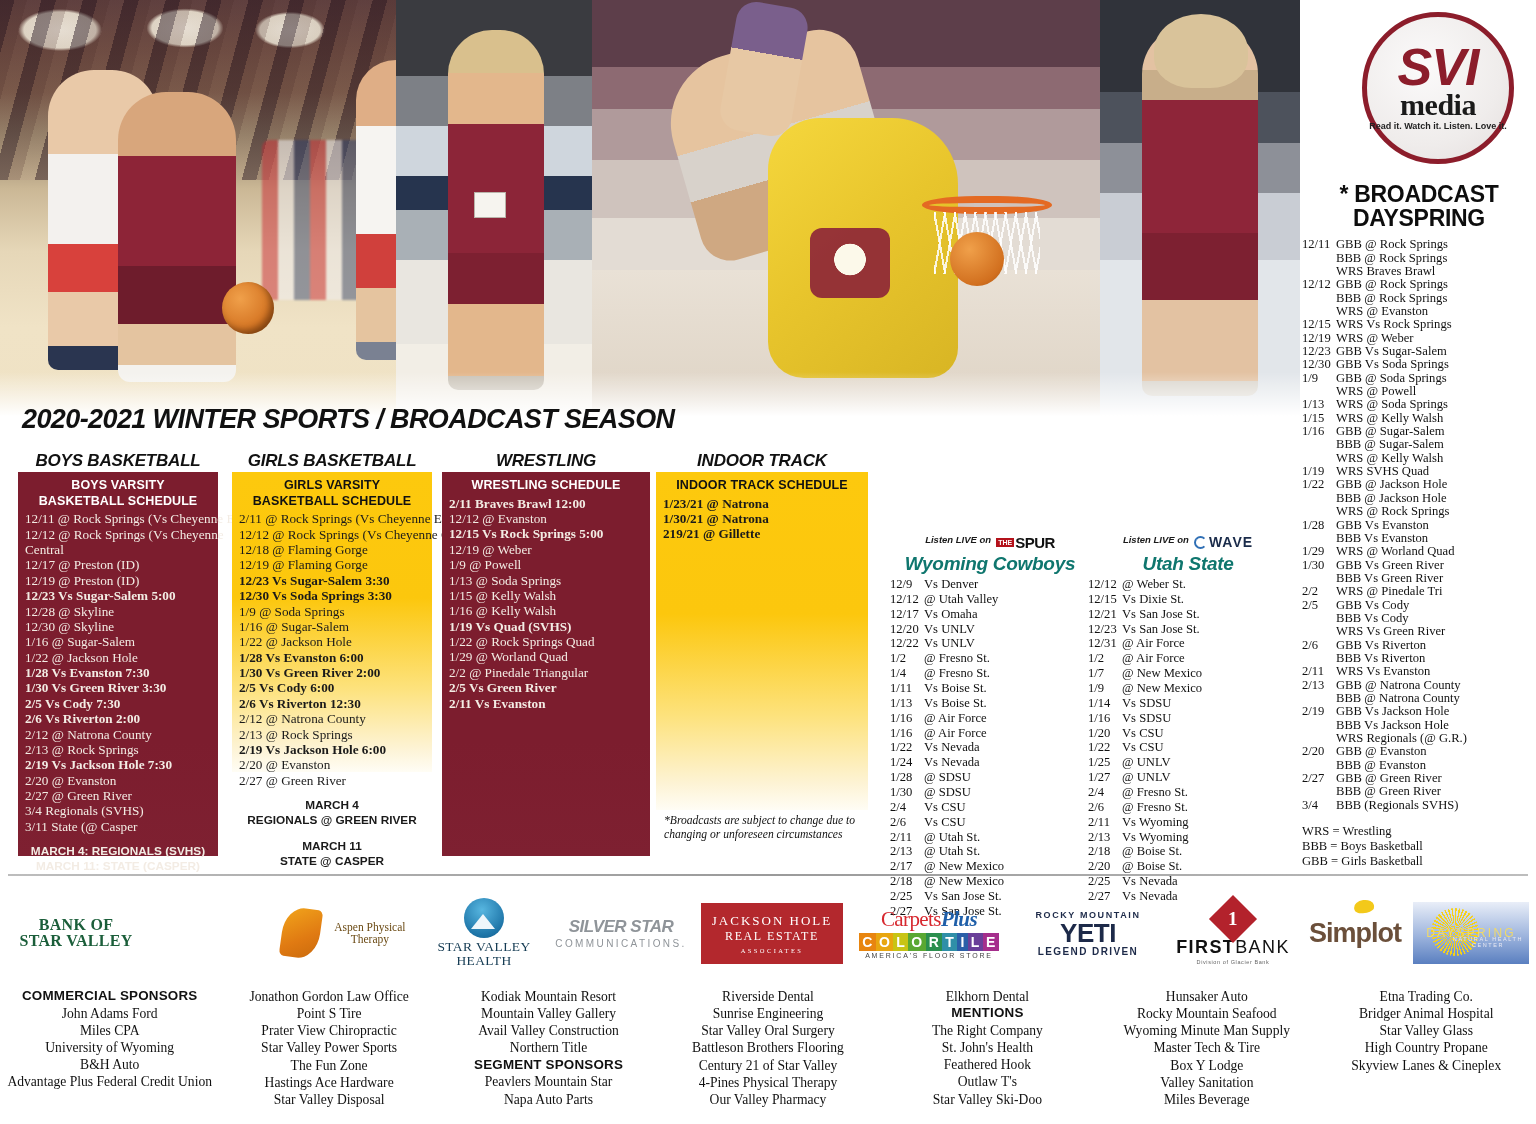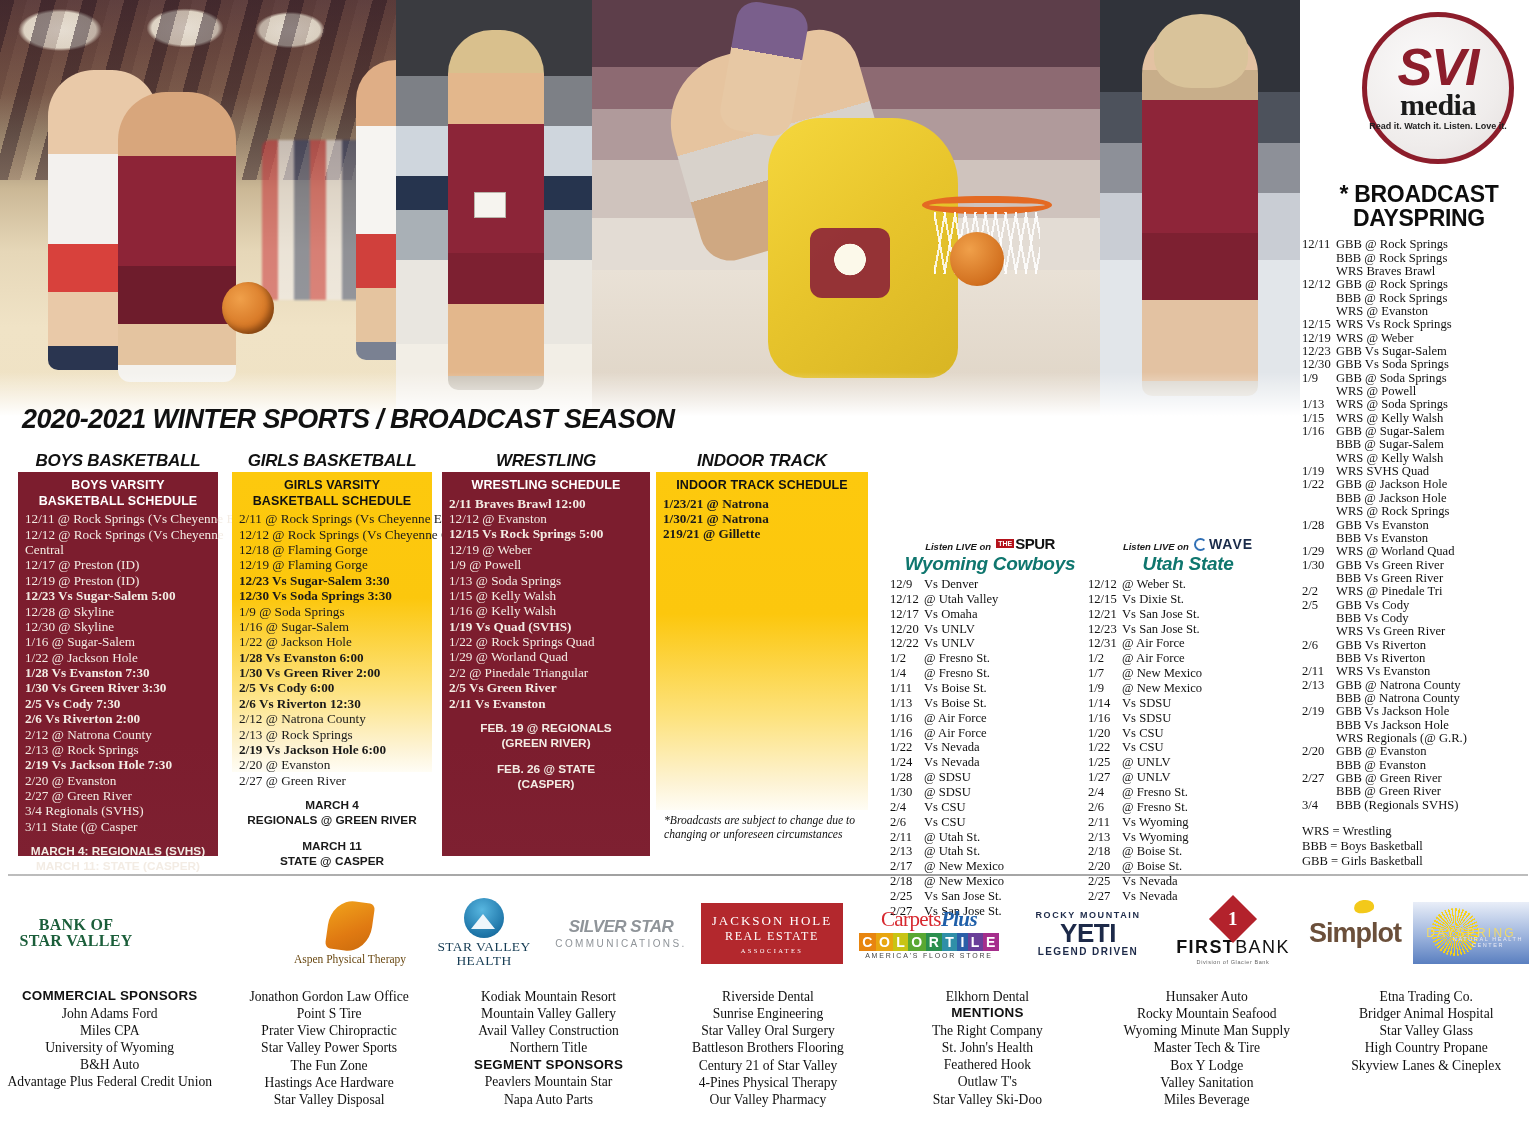--- a/index.html
+++ b/index.html
@@ -128,21 +128,21 @@
   .box-wrs { left: 442px; top: 472px; width: 208px; height: 384px; }
   .box-trk { left: 656px; top: 472px; width: 212px; height: 338px; }
 
   .trk-note { position:absolute; left: 664px; top: 814px; width: 208px; font-style:italic; font-size:11.6px;
      line-height:1.25; color:#111; }
 
   
   .college { position:absolute; width: 200px; }
   .col-wyo { left: 890px; top: 534px; }
   .col-usu { left: 1088px; top: 534px; }
-  .listen-row { display:flex; align-items:flex-end; justify-content:center; gap:5px; height:18px; }
+  .listen-row { display:flex; align-items:flex-start; justify-content:center; gap:5px; height:18px; }
   .listen-lbl { font-family:"Liberation Sans", sans-serif; font-style:italic; font-weight:bold; font-size:9.5px; color:#1a1a1a; }
   .spur-logo { display:flex; align-items:center; }
   .spur-the { background:#b4121b; color:#fff; font-family:"Liberation Sans", sans-serif; font-weight:bold;
      font-size:7px; padding:1px 2px; margin-right:1px; }
   .spur-word { font-family:"Liberation Sans", sans-serif; font-weight:bold; font-size:15px; color:#111; letter-spacing:-.5px; position:relative; }
   .wave-logo { display:flex; align-items:center; gap:2px; }
   .wave-swoosh { width:13px; height:13px; border-radius:50%; border:2px solid #2f6fb5; border-right-color:transparent; }
   .wave-word { font-family:"Liberation Sans", sans-serif; font-weight:bold; font-size:14px; color:#1a2b4a; letter-spacing:1px; }
   .college h3 { font-family:"Liberation Sans", sans-serif; font-weight:bold; font-style:italic; font-size:19px;
      text-align:center; color:#0f766e; margin: 1px 0 2px; letter-spacing:-.3px; }
@@ -163,21 +163,21 @@
   .lg-fall { left:150px; width:126px; }
   .fall-in { width:118px; }
   .fall-top { font-family:"Liberation Sans", sans-serif; font-size:10px; font-weight:bold; color:#111; letter-spacing:2px; }
   .fall-burst { height:34px; background: radial-gradient(circle at 50% 100%, #121212 0 42%, rgba(18,18,18,.0) 43%),
       repeating-conic-gradient(from 0deg at 50% 100%, #181818 0 3deg, #fff 3deg 6deg); }
   .fall-flame { position:absolute; left:50%; top:26px; transform:translateX(-50%); width:14px; height:22px;
       background: radial-gradient(ellipse at 50% 70%, #7ec8f2 0 45%, #2f8fd0 46% 75%, rgba(0,0,0,0) 76%);
       border-radius: 50% 50% 45% 45%; }
   .fall-word { font-family:"Liberation Sans", sans-serif; font-weight:bold; font-size:20px; color:#111; letter-spacing:1px; }
   .fall-sub { font-family:"Liberation Sans", sans-serif; font-size:6.5px; color:#444; font-style:italic; }
-  .lg-aspen { left:282px; width:136px; flex-direction:column; gap:2px; }
+  .lg-aspen { left:282px; width:136px; gap:2px; }
   .aspen-leaf { width:44px; height:50px; background: linear-gradient(150deg,#f2a61c,#e07a12 60%,#c96a0c);
       border-radius: 54% 12% 54% 12%; transform: rotate(8deg); }
   .aspen-txt { font-family:"Liberation Serif", serif; font-size:11.5px; color:#6b4a14; }
   .lg-svh { left:424px; width:120px; flex-direction:column; gap:2px; }
   .svh-circ { width:40px; height:40px; border-radius:50%; background: radial-gradient(circle at 45% 30%, #57b6e0, #1e75a8 70%, #145a87); position:relative; }
   .svh-circ::after { content:""; position:absolute; left:7px; bottom:9px; width:0; height:0;
       border-left:12px solid transparent; border-right:12px solid transparent; border-bottom:15px solid #eef6fb; }
   .svh-txt { font-family:"Liberation Serif", serif; font-size:13.5px; color:#133a52; line-height:1.05; letter-spacing:.4px; }
   .lg-ssc { left:546px; width:150px; flex-direction:column; gap:1px; }
   .ssc-1 { font-family:"Liberation Sans", sans-serif; font-weight:bold; font-style:italic; font-size:17px; color:#8f9499; letter-spacing:-.5px; }
@@ -530,27 +530,20 @@
       <li>1/13 @ Soda Springs</li>
       <li>1/15 @ Kelly Walsh</li>
       <li>1/16 @ Kelly Walsh</li>
       <li class="b">1/19 Vs Quad (SVHS)</li>
       <li>1/22 @ Rock Springs Quad</li>
       <li>1/29 @ Worland Quad</li>
       <li>2/2 @ Pinedale Triangular</li>
       <li class="b">2/5 Vs Green River</li>
       <li class="b">2/11 Vs Evanston</li>
     </ul>
-  <div class="foot">
-    <span>FEB. 19 @ REGIONALS</span><br>
-    <span>(GREEN RIVER)</span>
-    <div style="height:10px"></div>
-    <span>FEB. 26 @ STATE</span><br>
-    <span>(CASPER)</span>
-  </div>
 </div>
 
 <div class="sbox gold box-trk">
   <div class="box-title">INDOOR TRACK SCHEDULE</div>
   <ul id="trk-games">
       <li class="b">1/23/21 @ Natrona</li>
       <li class="b">1/30/21 @ Natrona</li>
       <li class="b">219/21 @ Gillette</li>
     </ul>
 </div>

